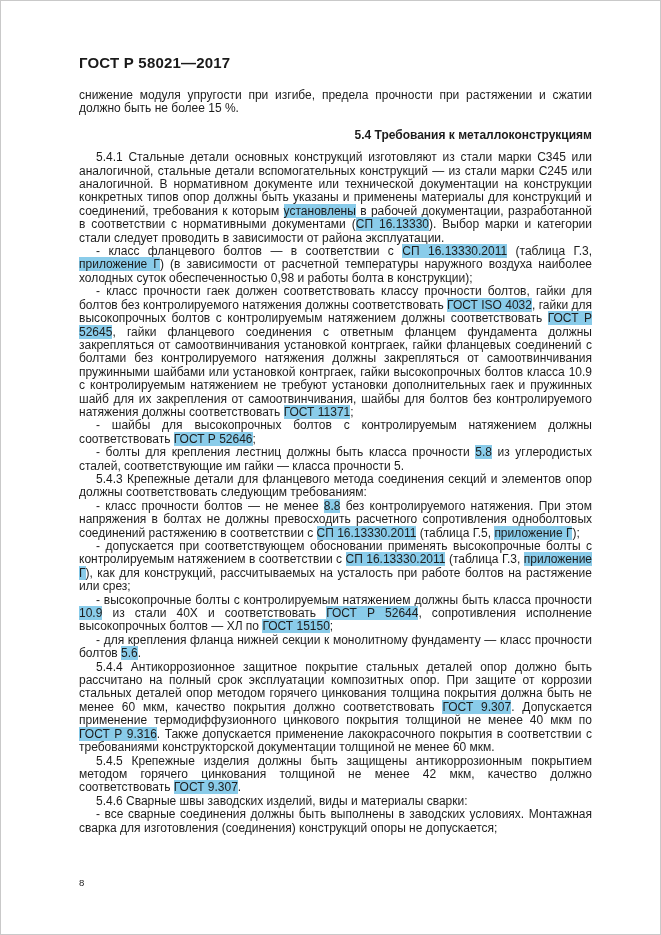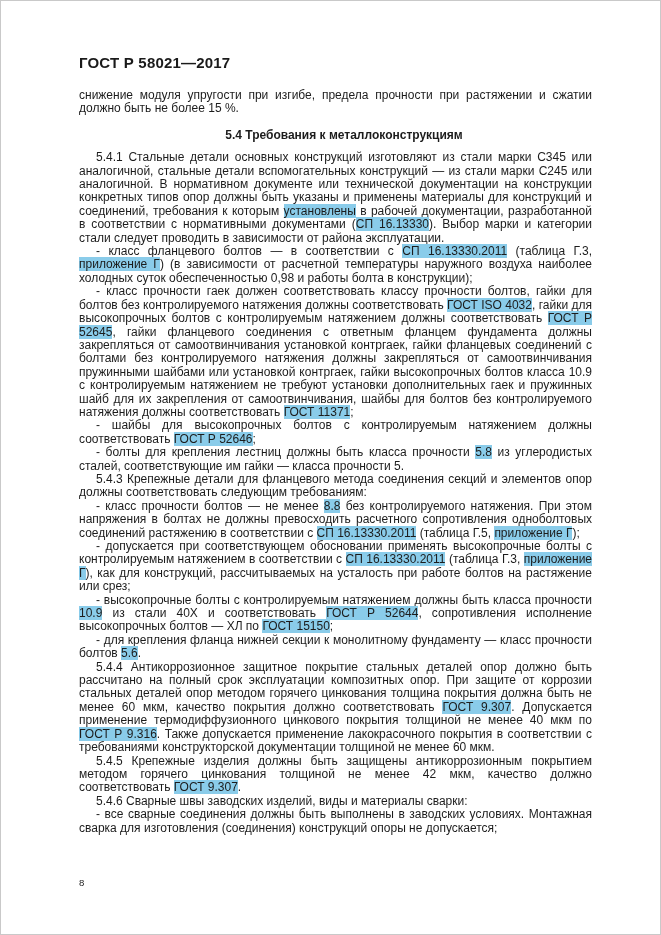--- a/index.html
+++ b/index.html
@@ -36,21 +36,21 @@
     color: #1c1c1c;
     text-align: justify;
     hyphens: auto;
   }
   .doc-body p.para { text-indent: 17px; }
   .doc-body p.noindent { text-indent: 0; }
   .doc-body p.heading {
     font-weight: bold;
     text-indent: 17px;
     margin: 13px 0 9px 0;
-    text-align: center;
+    text-align: right;
   }
   .hl {
     background: var(--hl-color, #8accea);
   }
   .page-number {
     position: absolute;
     left: 78px;
     bottom: 46px;
     font-size: 9.6px;
     color: #1c1c1c;

